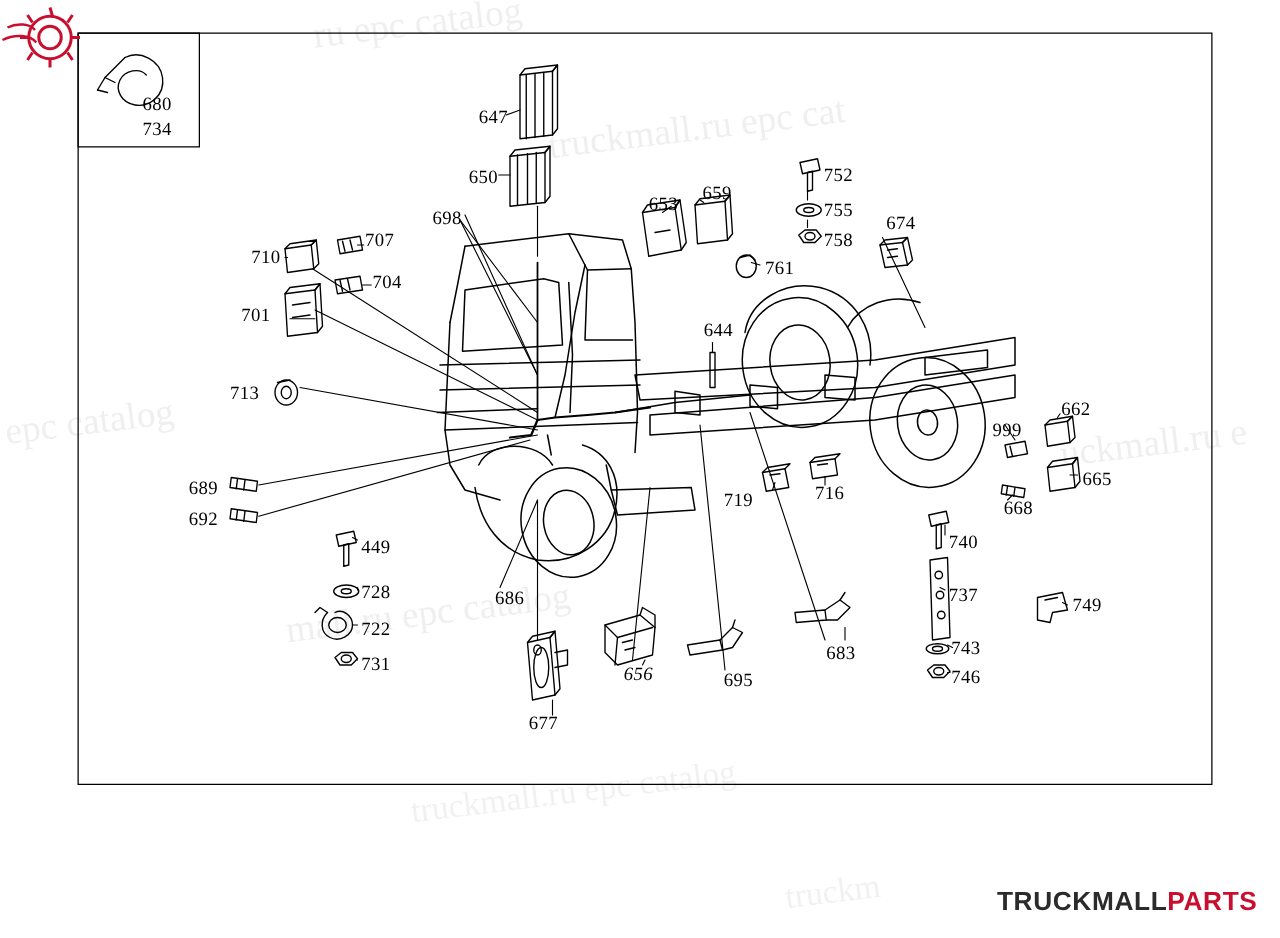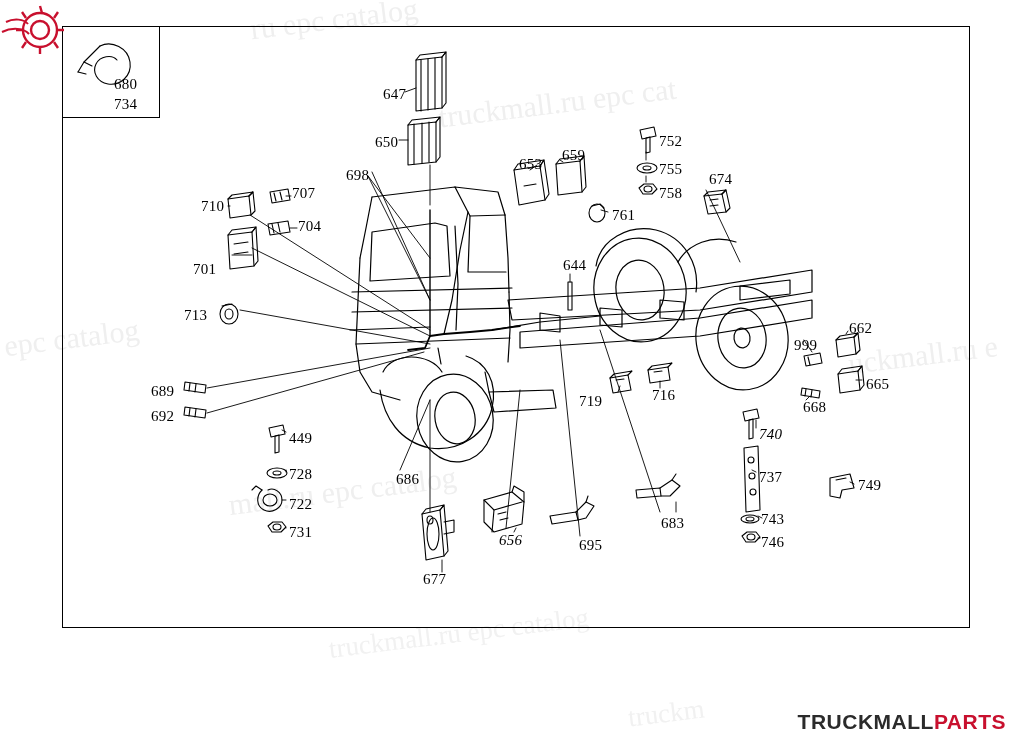--- a/index.html
+++ b/index.html
@@ -370,33 +370,33 @@
   <div class="lbl" style="left:519px;top:157px;">653</div>
   <div class="lbl" style="left:562px;top:148px;">659</div>
   <div class="lbl" style="left:659px;top:134px;">752</div>
   <div class="lbl" style="left:659px;top:162px;">755</div>
   <div class="lbl" style="left:659px;top:186px;">758</div>
   <div class="lbl" style="left:709px;top:172px;">674</div>
   <div class="lbl" style="left:612px;top:208px;">761</div>
   <div class="lbl" style="left:292px;top:186px;">707</div>
   <div class="lbl" style="left:201px;top:199px;">710</div>
   <div class="lbl" style="left:298px;top:219px;">704</div>
-  <div class="lbl" style="left:193px;top:246px;margin-top:16px;">701</div>
+  <div class="lbl" style="left:193px;top:246px;">701</div>
   <div class="lbl" style="left:563px;top:258px;">644</div>
   <div class="lbl" style="left:184px;top:308px;">713</div>
   <div class="lbl" style="left:849px;top:321px;">662</div>
   <div class="lbl" style="left:794px;top:338px;">999</div>
   <div class="lbl" style="left:151px;top:384px;">689</div>
   <div class="lbl" style="left:866px;top:377px;">665</div>
   <div class="lbl" style="left:151px;top:409px;">692</div>
   <div class="lbl" style="left:579px;top:394px;">719</div>
   <div class="lbl" style="left:652px;top:388px;">716</div>
   <div class="lbl" style="left:803px;top:400px;">668</div>
   <div class="lbl" style="left:289px;top:431px;">449</div>
-  <div class="lbl" style="left:759px;top:427px;font-style:italic;">740</div>
+  <div class="lbl" style="left:759px;top:427px;">740</div>
   <div class="lbl" style="left:289px;top:467px;">728</div>
   <div class="lbl" style="left:396px;top:472px;">686</div>
   <div class="lbl" style="left:759px;top:470px;">737</div>
   <div class="lbl" style="left:289px;top:497px;">722</div>
   <div class="lbl" style="left:858px;top:478px;">749</div>
   <div class="lbl" style="left:661px;top:516px;">683</div>
   <div class="lbl" style="left:289px;top:525px;font-family:Liberation Serif, serif;">731</div>
   <div class="lbl" style="left:761px;top:512px;">743</div>
   <div class="lbl" style="left:499px;top:533px;font-style:italic;">656</div>
   <div class="lbl" style="left:579px;top:538px;">695</div>

